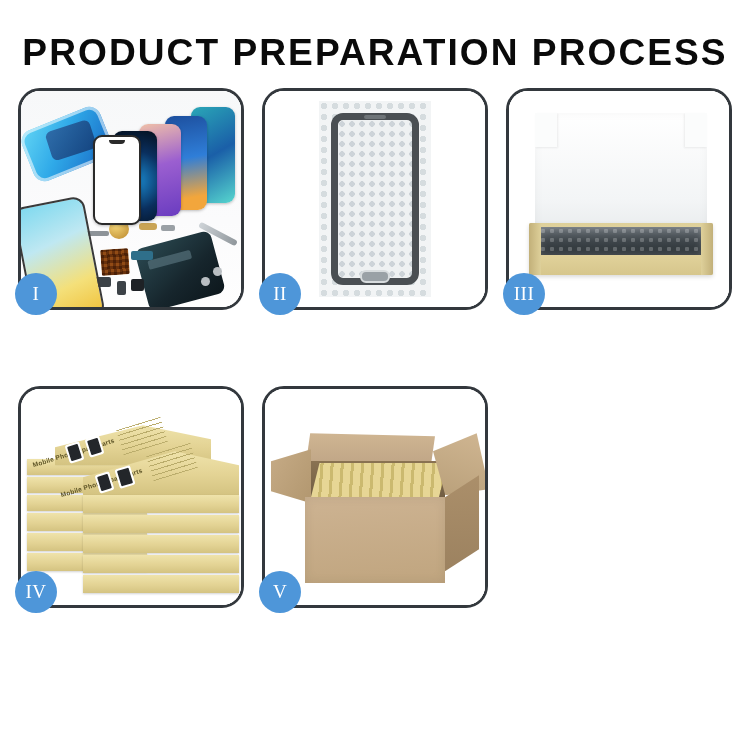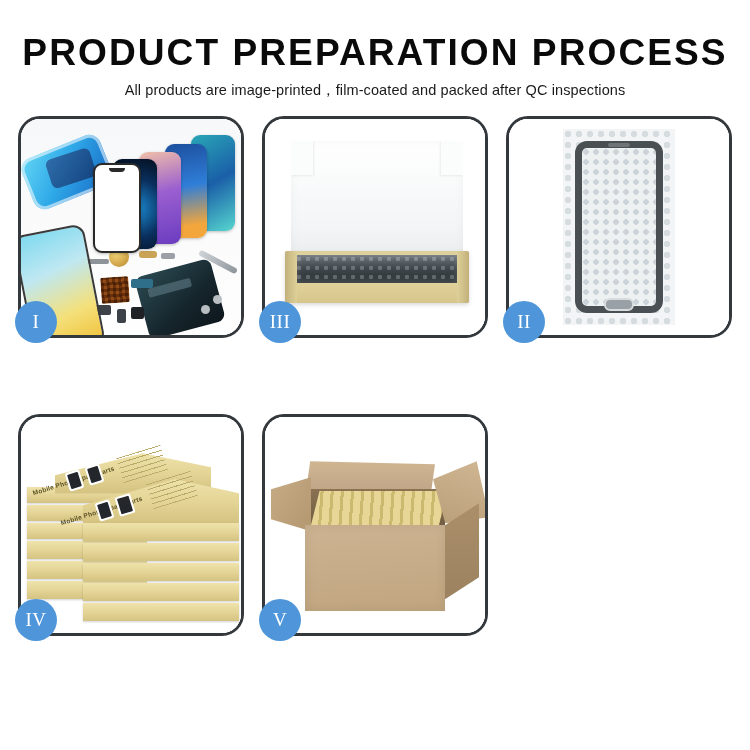--- a/index.html
+++ b/index.html
@@ -219,21 +219,20 @@
   .c6-tab1{position:absolute;left:58px;top:92px;width:16px;height:22px;
       background:#b49874;opacity:.9;}
   .c6-tab2{position:absolute;left:72px;top:168px;width:16px;height:18px;
       background:#b49874;opacity:.85;}
 </style>
 </head>
 <body>
 
 <div class="header">
   <div class="title">PRODUCT PREPARATION PROCESS</div>
-  <div class="subtitle">All products are image-printed，film-coated and packed after QC inspections</div>
 </div>
 
 <div class="grid">
 
   <div class="panel">
     <div class="panel-inner">
       <div class="p1-bg"></div>
       <div class="film"></div>
       <div class="ph ph5"></div>
       <div class="ph ph4"></div>
@@ -255,39 +254,39 @@
       <div class="bit b9"></div>
       <div class="bit b10"></div>
       <div class="bit b11"></div>
       <div class="tool"></div>
     </div>
     <div class="badge">I</div>
   </div>
 
   <div class="panel">
     <div class="panel-inner">
+      <div class="p2-bg"></div>
+      <div class="wrap-area">
+        <div class="screen"></div>
+      </div>
+    </div>
+    <div class="badge">II</div>
+  </div>
+
+  <div class="panel">
+    <div class="panel-inner">
       <div class="p3-bg"></div>
       <div class="foam-back"></div>
       <div class="box3">
         <div class="box3-inner"></div>
         <div class="box3-lipL"></div>
         <div class="box3-lipR"></div>
       </div>
     </div>
     <div class="badge">III</div>
-  </div>
-
-  <div class="panel">
-    <div class="panel-inner">
-      <div class="p2-bg"></div>
-      <div class="wrap-area">
-        <div class="screen"></div>
-      </div>
-    </div>
-    <div class="badge">II</div>
   </div>
 
   <div class="panel">
     <div class="panel-inner">
       <div class="p4-bg"></div>
       <div class="stack">
         <div class="ybox" style="left:0;top:52px;width:120px;height:16px;"></div>
         <div class="ybox" style="left:0;top:70px;width:120px;height:16px;"></div>
         <div class="ybox" style="left:0;top:88px;width:120px;height:16px;"></div>
         <div class="ybox" style="left:0;top:106px;width:120px;height:18px;"></div>

